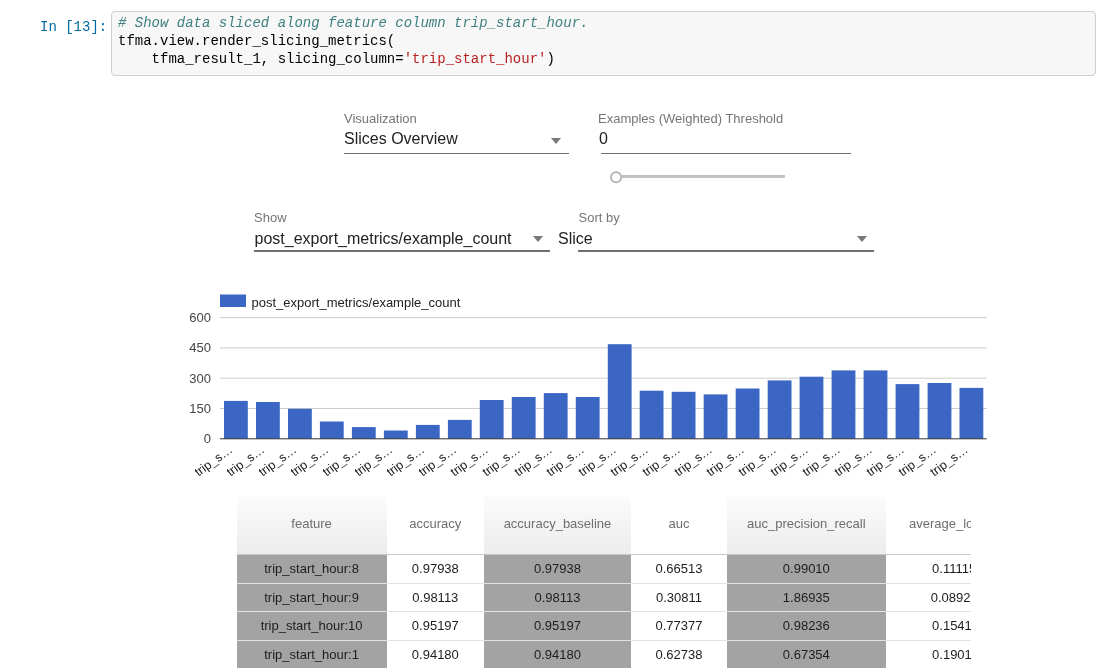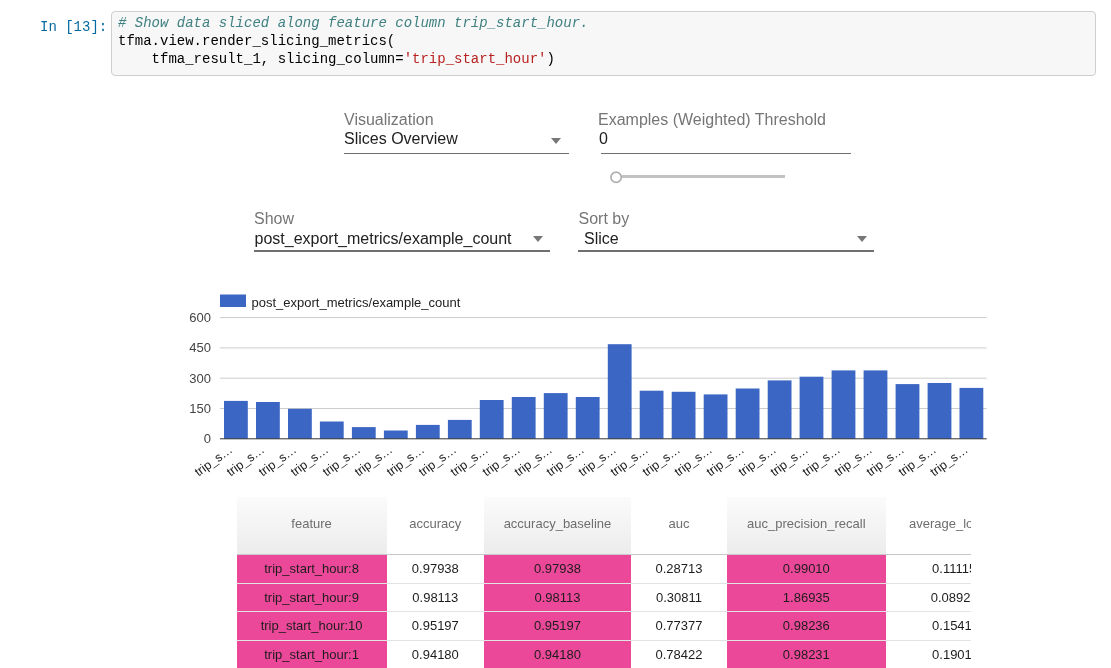--- a/index.html
+++ b/index.html
@@ -1,24 +1,24 @@
 <!DOCTYPE html>
 <html><head><meta charset="utf-8"><style>
 html,body{margin:0;padding:0;background:#fff}
 body{position:relative;width:1111px;height:668px;overflow:hidden;font-family:"Liberation Sans",sans-serif}
 .abs{position:absolute}
-.lbl{font-size:16px;color:#757575}
+.lbl{font-size:13px;color:#757575}
 .val{font-size:16px;color:#212121}
 .uline{height:1.8px;background:#6f6f6f}
 .arrow{width:0;height:0;border-left:5.5px solid transparent;border-right:5.5px solid transparent;border-top:6px solid #777}
 table{border-collapse:collapse;table-layout:fixed;font-family:"Liberation Sans",sans-serif}
 td,th{padding:0;text-align:center;overflow:hidden;white-space:nowrap}
 th{font-size:13px;color:#6e6e6e;font-weight:normal;height:52px;padding-bottom:5px;border-bottom:1px solid #c8c8c8}
 td{font-size:13px;color:#1d1d1d;height:27.6px;border-bottom:1px solid #e2e2e2}
-.g{background:#ec4899}
+.g{background:#a3a3a3}
 th.g{background:linear-gradient(#fbfbfb,#ececec)}
 </style></head>
 <body>
 <div class="abs" style="left:40px;top:19px;font:14px/17px 'Liberation Mono',monospace;color:#0369a1">In [13]:</div>
 <div class="abs" style="left:111px;top:11px;width:983px;height:62.5px;background:#f7f7f7;border:1px solid #cfcfcf;border-radius:4px">
 <pre style="margin:3px 0 0 6px;font:14px/17.8px 'Liberation Mono',monospace;color:#000"><span style="color:#408080;font-style:italic"># Show data sliced along feature column trip_start_hour.</span>
 tfma.view.render_slicing_metrics(
     tfma_result_1, slicing_column=<span style="color:#ba2121">'trip_start_hour'</span>)</pre>
 </div>
 
@@ -35,21 +35,21 @@
 <svg class="abs" style="left:608px;top:169px" width="18" height="18">
     <circle cx="8.1" cy="8.2" r="5.15" fill="#fff" stroke="#b0b0b0" stroke-width="1.7"></circle>
   </svg>
 
 <div class="abs lbl" style="left:254px;top:210px">Show</div>
 <div class="abs val" style="left:254.5px;top:230px">post_export_metrics/example_count</div>
 <div class="abs arrow" style="left:532.5px;top:236px"></div>
 <div class="abs uline" style="left:253.5px;top:249.8px;width:296.5px"></div>
 
 <div class="abs lbl" style="left:578.5px;top:210px">Sort by</div>
-<div class="abs val" style="left:584px;top:230px">Slice</div>
+<div class="abs val" style="left:558px;top:230px">Slice</div>
 <div class="abs arrow" style="left:856.5px;top:236px"></div>
 <div class="abs uline" style="left:577.5px;top:249.8px;width:296.5px"></div>
 
 <svg style="position:absolute;left:0;top:283px" width="1111" height="200" font-family="Liberation Sans, sans-serif">
 <line x1="220" y1="34.6" x2="986.7" y2="34.6" stroke="#cccccc" stroke-width="1"></line>
     <line x1="220" y1="64.9" x2="986.7" y2="64.9" stroke="#cccccc" stroke-width="1"></line>
     <line x1="220" y1="95.2" x2="986.7" y2="95.2" stroke="#cccccc" stroke-width="1"></line>
     <line x1="220" y1="125.5" x2="986.7" y2="125.5" stroke="#cccccc" stroke-width="1"></line>
 <rect x="224.0" y="117.9" width="23.8" height="37.9" fill="#3b66c4"></rect>
     <rect x="256.0" y="119.0" width="23.8" height="36.8" fill="#3b66c4"></rect>
@@ -125,21 +125,21 @@
           <th>accuracy</th>
           <th class="g">accuracy_baseline</th>
           <th>auc</th>
           <th class="g">auc_precision_recall</th>
           <th style="text-align:left;padding:0 0 5px 23.3px">average_loss</th>
         </tr>
 <tr>
           <td class="g">trip_start_hour:8</td>
           <td>0.97938</td>
           <td class="g">0.97938</td>
-          <td>0.28713</td>
+          <td>0.66513</td>
           <td class="g">0.99010</td>
           <td style="text-align:left;padding-left:46.4px">0.11115</td>
         </tr>
 <tr>
           <td class="g">trip_start_hour:9</td>
           <td>0.98113</td>
           <td class="g">0.98113</td>
           <td>0.30811</td>
           <td class="g">1.86935</td>
           <td style="text-align:left;padding-left:45px">0.08925</td>
@@ -149,18 +149,18 @@
           <td>0.95197</td>
           <td class="g">0.95197</td>
           <td>0.77377</td>
           <td class="g">0.98236</td>
           <td style="text-align:left;padding-left:46.4px">0.15415</td>
         </tr>
 <tr>
           <td class="g">trip_start_hour:1</td>
           <td>0.94180</td>
           <td class="g">0.94180</td>
-          <td>0.78422</td>
-          <td class="g">0.98231</td>
+          <td>0.62738</td>
+          <td class="g">0.67354</td>
           <td style="text-align:left;padding-left:46.4px">0.19015</td>
         </tr>
 </tbody>
     </table>
 </div>
 </body></html>

